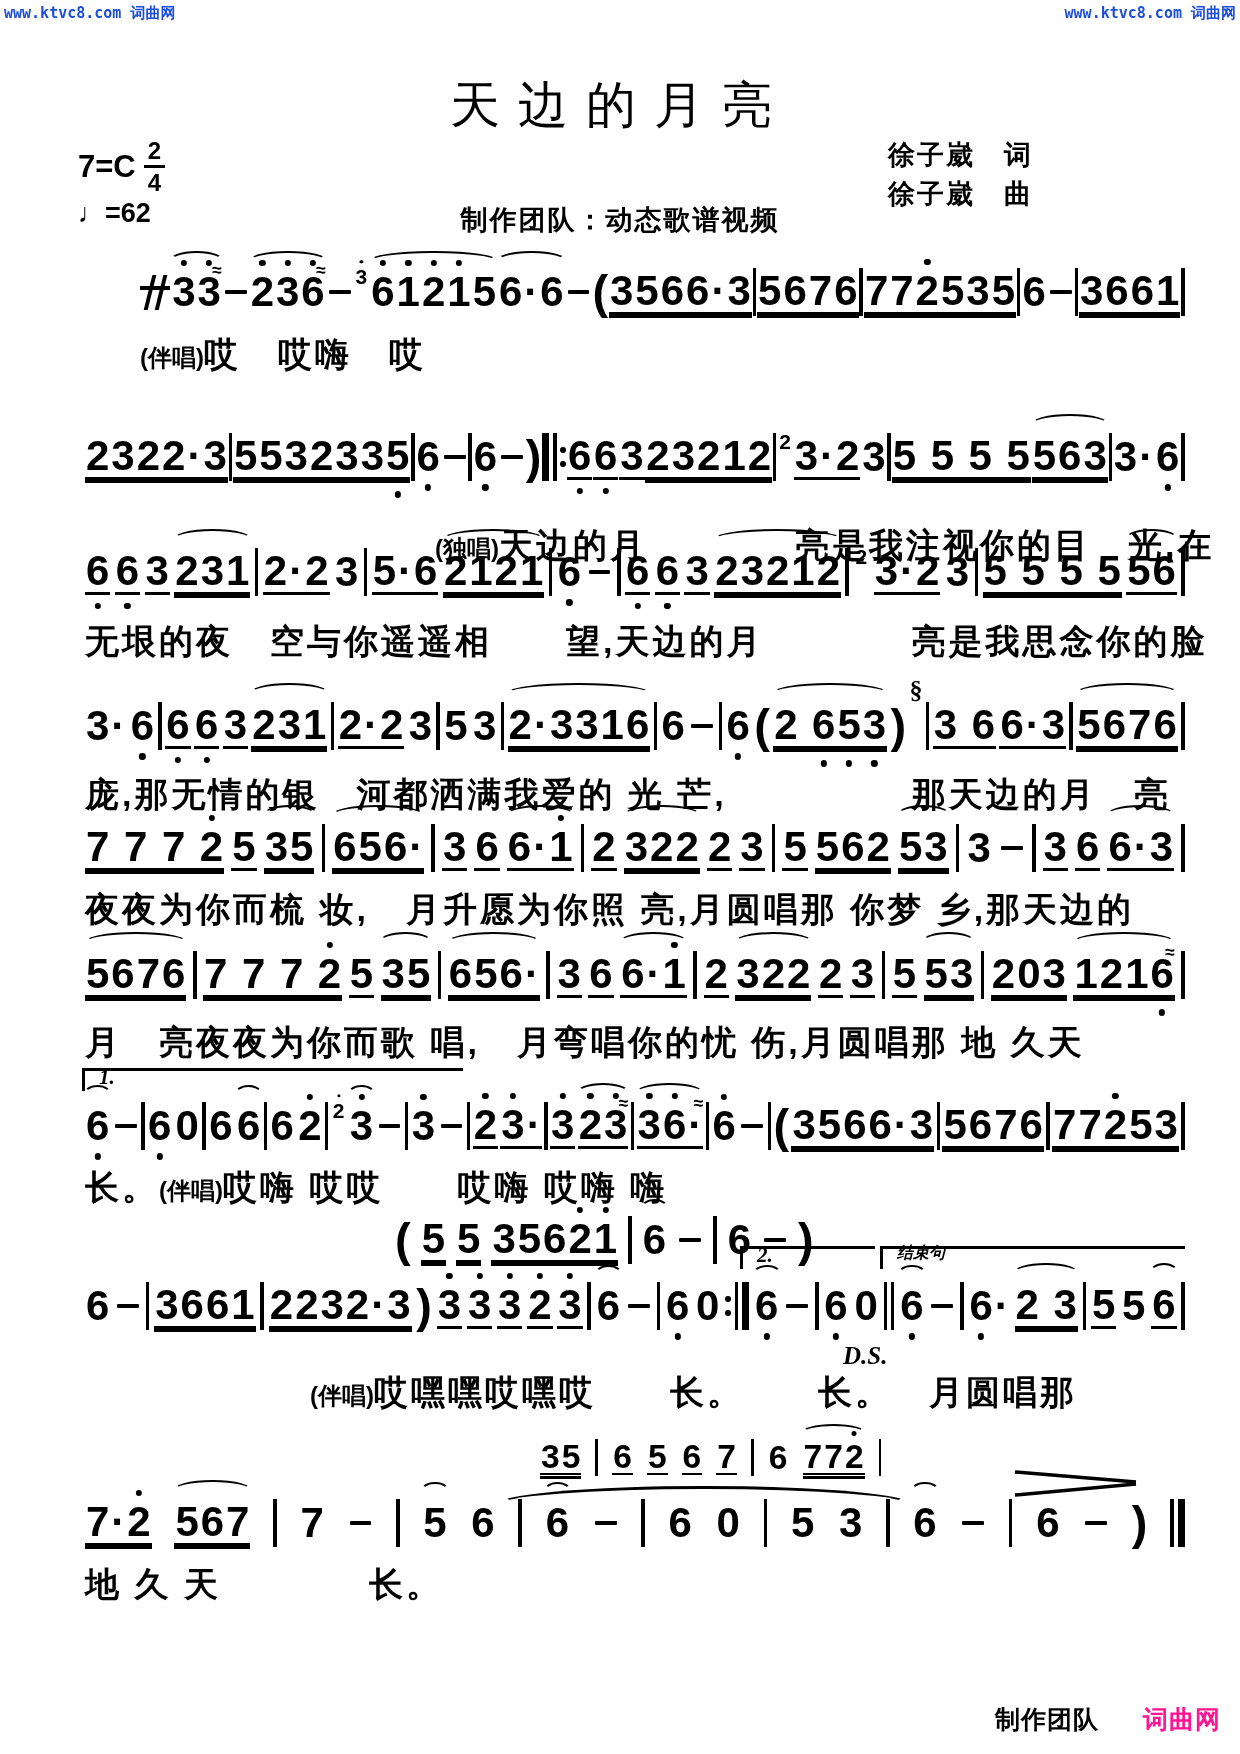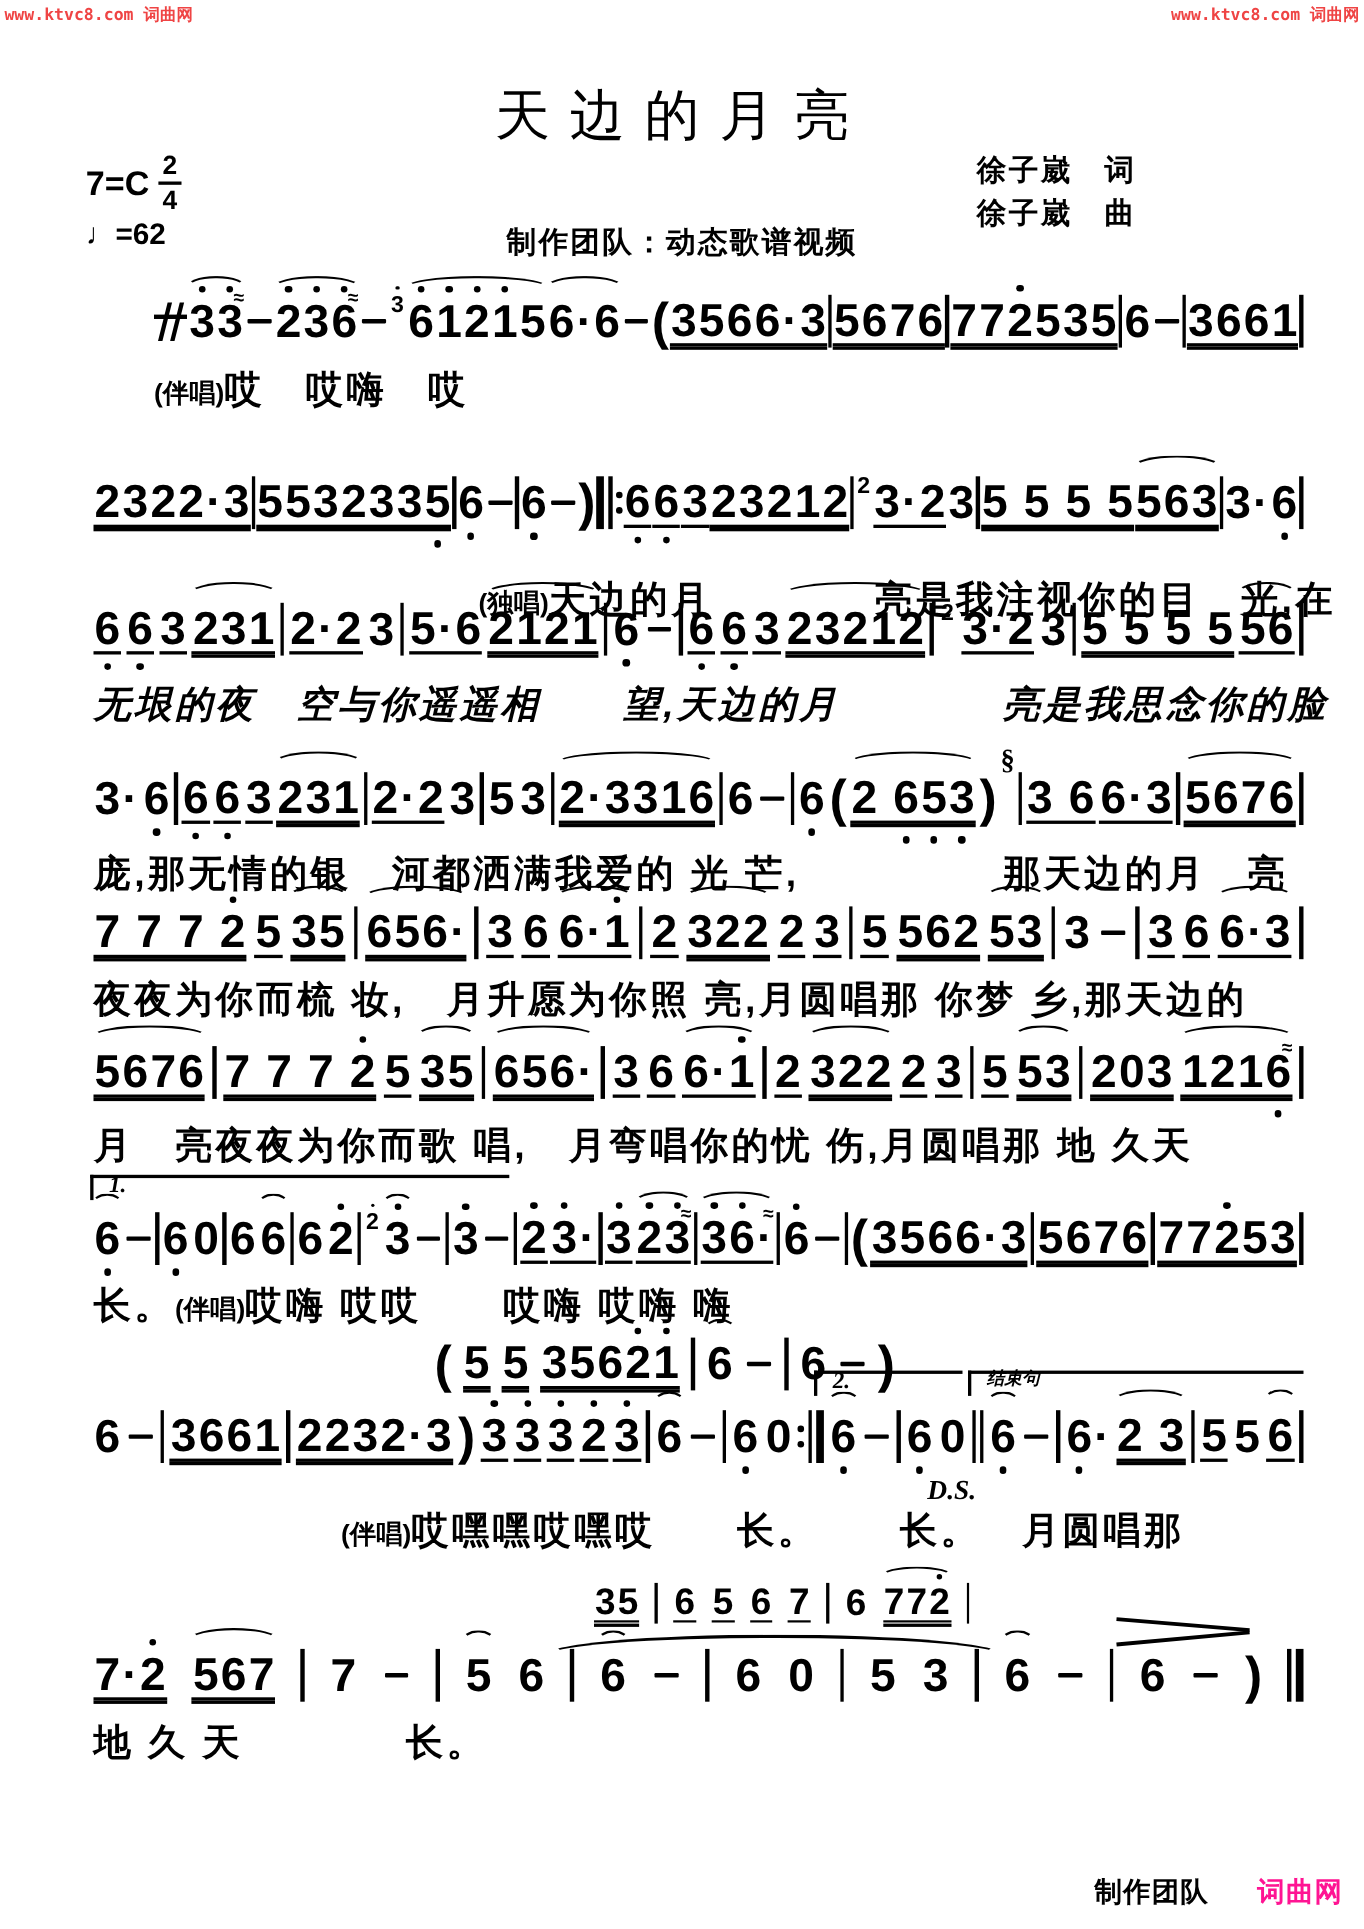--- a/index.html
+++ b/index.html
@@ -1,19 +1,19 @@
 <!DOCTYPE html>
 <html><head>
 <meta charset="utf-8">
 <style>
   html,body{margin:0;padding:0;background:#888;}
   .page{position:relative;width:1240px;height:1754px;background:#ffffff;overflow:hidden;
         font-family:"Liberation Sans","DejaVu Sans",sans-serif;color:#000;}
   
-  .wm{position:absolute;top:4px;font-family:"DejaVu Sans Mono",monospace;font-size:15px;font-weight:bold;color:#ef4444;}
+  .wm{position:absolute;top:4px;font-family:"DejaVu Sans Mono",monospace;font-size:15px;font-weight:bold;color:#1d4ed8;}
   .wm.l{left:4px}.wm.r{right:4px}
   
   .title{position:absolute;top:72px;left:0;right:0;text-align:center;font-size:50px;font-weight:normal;letter-spacing:18px;}
   .keyblock{position:absolute;left:78px;top:138px;display:flex;align-items:center;gap:8px;font-size:31px;font-weight:bold;}
   .frac{display:inline-flex;flex-direction:column;align-items:center;font-size:24px;line-height:1.05;font-weight:bold;}
   .frac .num{border-bottom:3px solid #000;padding:0 4px 2px;}
   .frac .den{padding-top:2px;}
   .tempo{position:absolute;left:78px;top:198px;font-size:27px;font-weight:bold;}
   .team{position:absolute;left:0;right:0;top:202px;text-align:center;font-size:27px;font-weight:bold;letter-spacing:2px;}
   .authors{position:absolute;left:888px;top:136px;font-size:27px;font-weight:bold;line-height:1.45;letter-spacing:2px;}
@@ -385,21 +385,21 @@
           </span>
           <span class="cluster u1">
             <span class="n">5</span>
             <span class="n">6</span>
             <i class="arc"></i>
           </span>
           <span class="barline">
             <span class="b"></span>
           </span>
         </div>
-        <div class="lyrics" style="margin-top: 8px; padding-left: 0px; font-style: italic;"><span>无垠的夜　空与你遥遥相　　望,天边的月　　　　亮是我思念你的脸</span></div>
+        <div class="lyrics" style="margin-top: 8px; padding-left: 0px;"><span>无垠的夜　空与你遥遥相　　望,天边的月　　　　亮是我思念你的脸</span></div>
       </div>
       <div class="sys" style="top: 684px; left: 85px; right: 55px;">
         <div class="notes jbetween">
           <span class="cluster">
             <span class="n">3</span>
             <span class="n">·</span>
           </span>
           <span class="cluster">
             <span class="n">6<i class="db"></i></span>
           </span>

